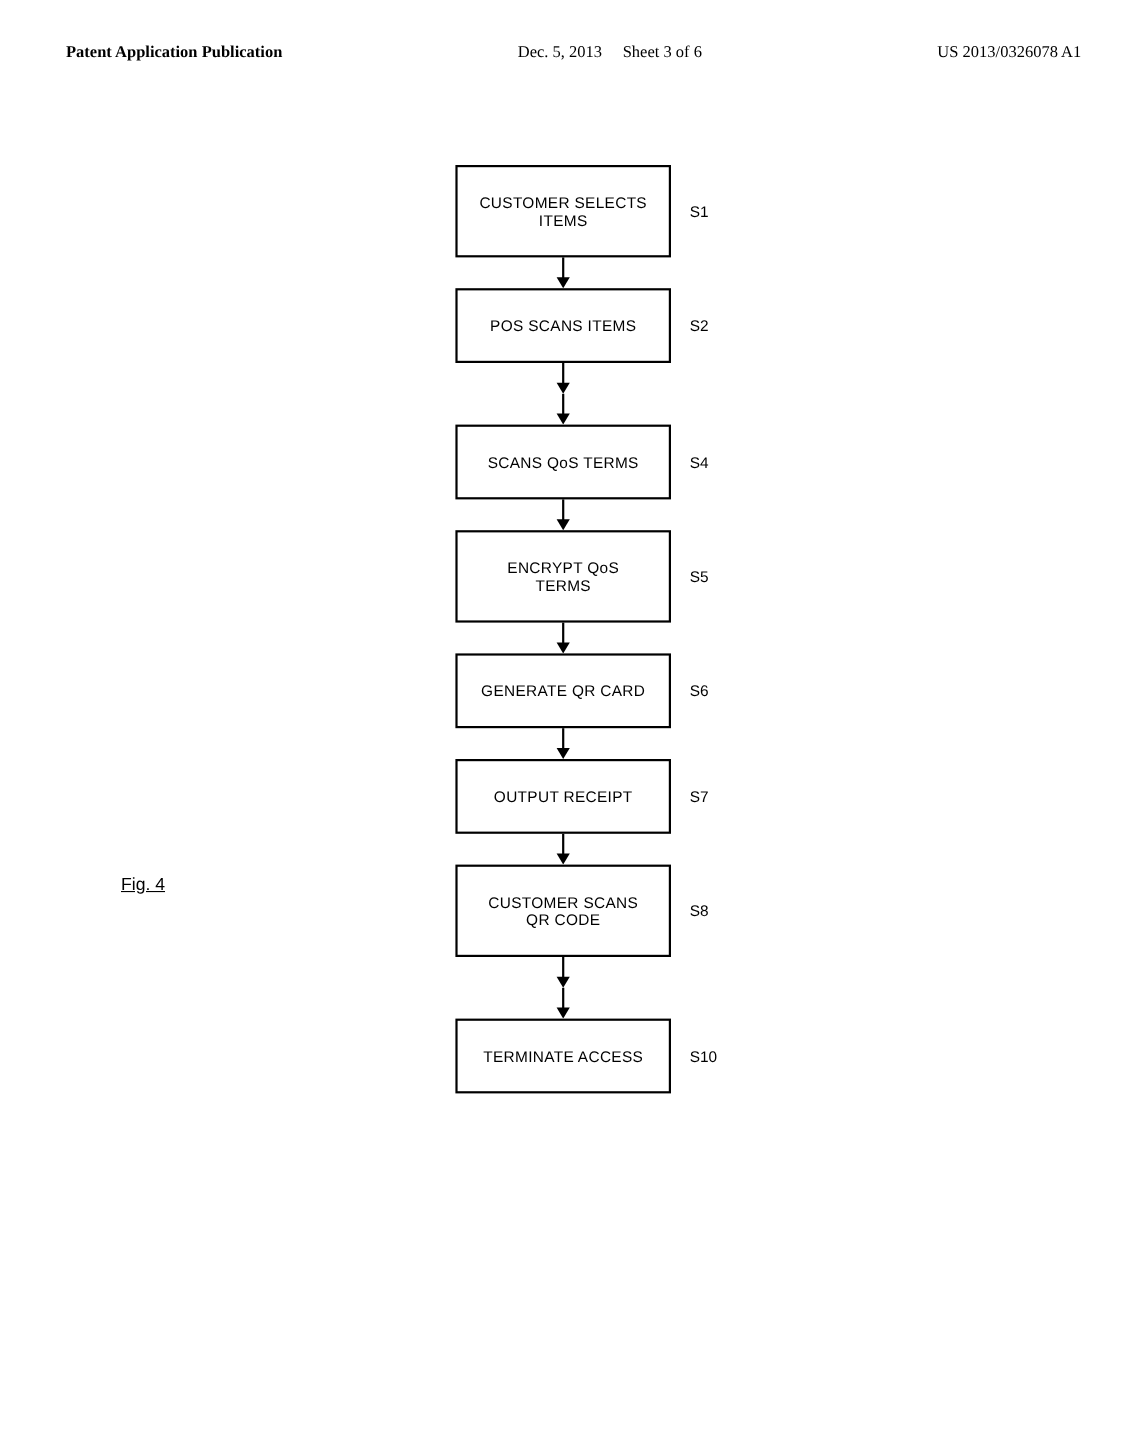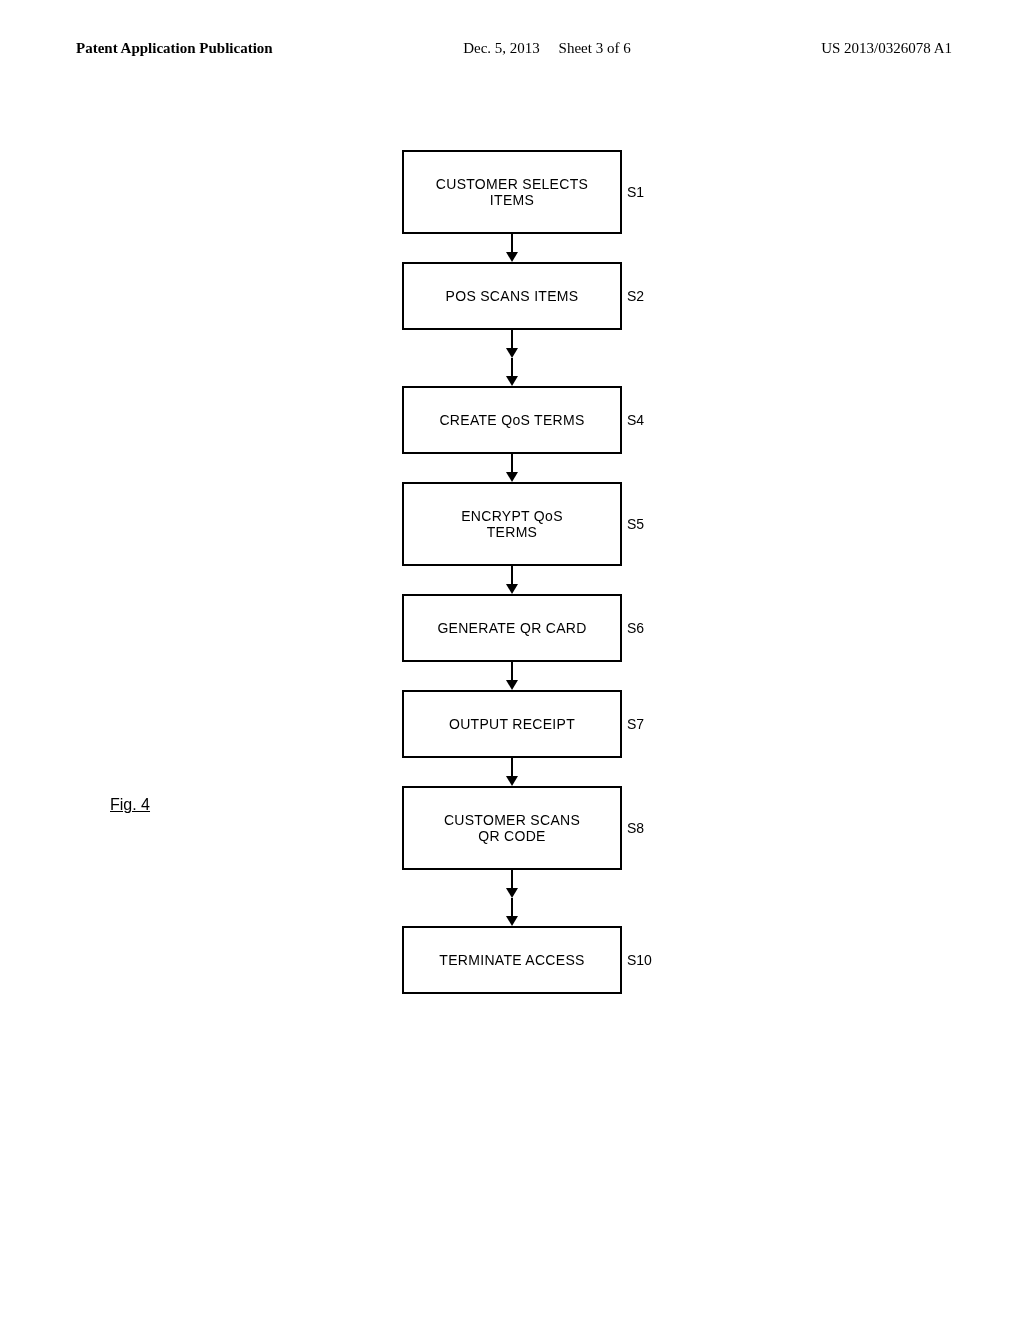--- a/index.html
+++ b/index.html
@@ -11,23 +11,22 @@
       font-family: 'Times New Roman', Times, serif;
       position: relative;
       overflow: hidden;
     }
 
     
     .header {
       display: flex;
       justify-content: space-between;
       align-items: baseline;
-      padding: 40px 72px 0 60px;
+      padding: 40px 41px 0 60px;
       font-size: 15px;
-      margin-left: 16px;
     }
 
     .header-left {
       font-weight: bold;
     }
 
     .header-center {
       font-size: 15px;
     }
 
@@ -47,21 +46,21 @@
     }
 
     .flow-step {
       position: relative;
       display: flex;
       align-items: center;
     }
 
     .flow-box {
       border: 2px solid #000;
-      width: 220px;
+      width: 196px;
       min-height: 54px;
       display: flex;
       align-items: center;
       justify-content: center;
       text-align: center;
       font-size: 14px;
       font-family: Arial, sans-serif;
       font-weight: 500;
       padding: 24px 10px;
       background: #fff;
@@ -147,21 +146,21 @@
     </div>
     <div class="arrow-container">
       <div class="arrow-line"></div>
       <div class="arrow-head"></div>
     </div>
     <div class="arrow-container">
       <div class="arrow-line"></div>
       <div class="arrow-head"></div>
     </div>
     <div class="flow-step">
-      <div class="flow-box">CREATE QoS TERMS</div>
+      <div class="flow-box">SCANS QoS TERMS</div>
       <span class="step-label">S4</span>
     </div>
     <div class="arrow-container">
       <div class="arrow-line"></div>
       <div class="arrow-head"></div>
     </div>
     <div class="flow-step">
       <div class="flow-box">ENCRYPT QoS<br>TERMS</div>
       <span class="step-label">S5</span>
     </div>

